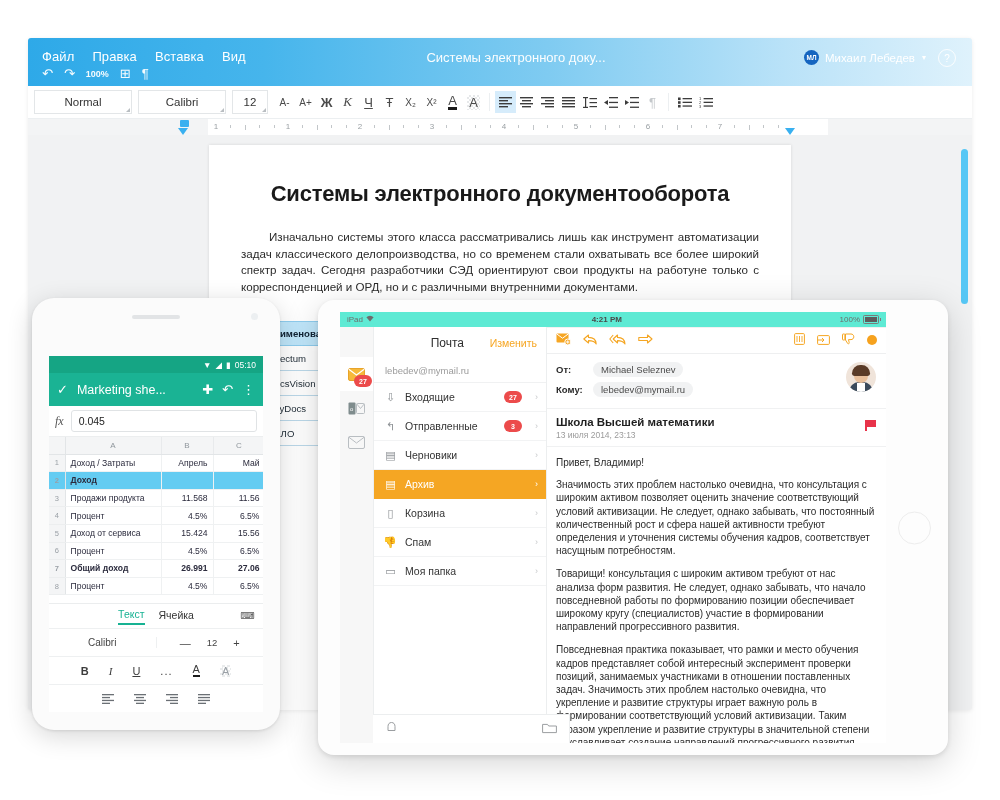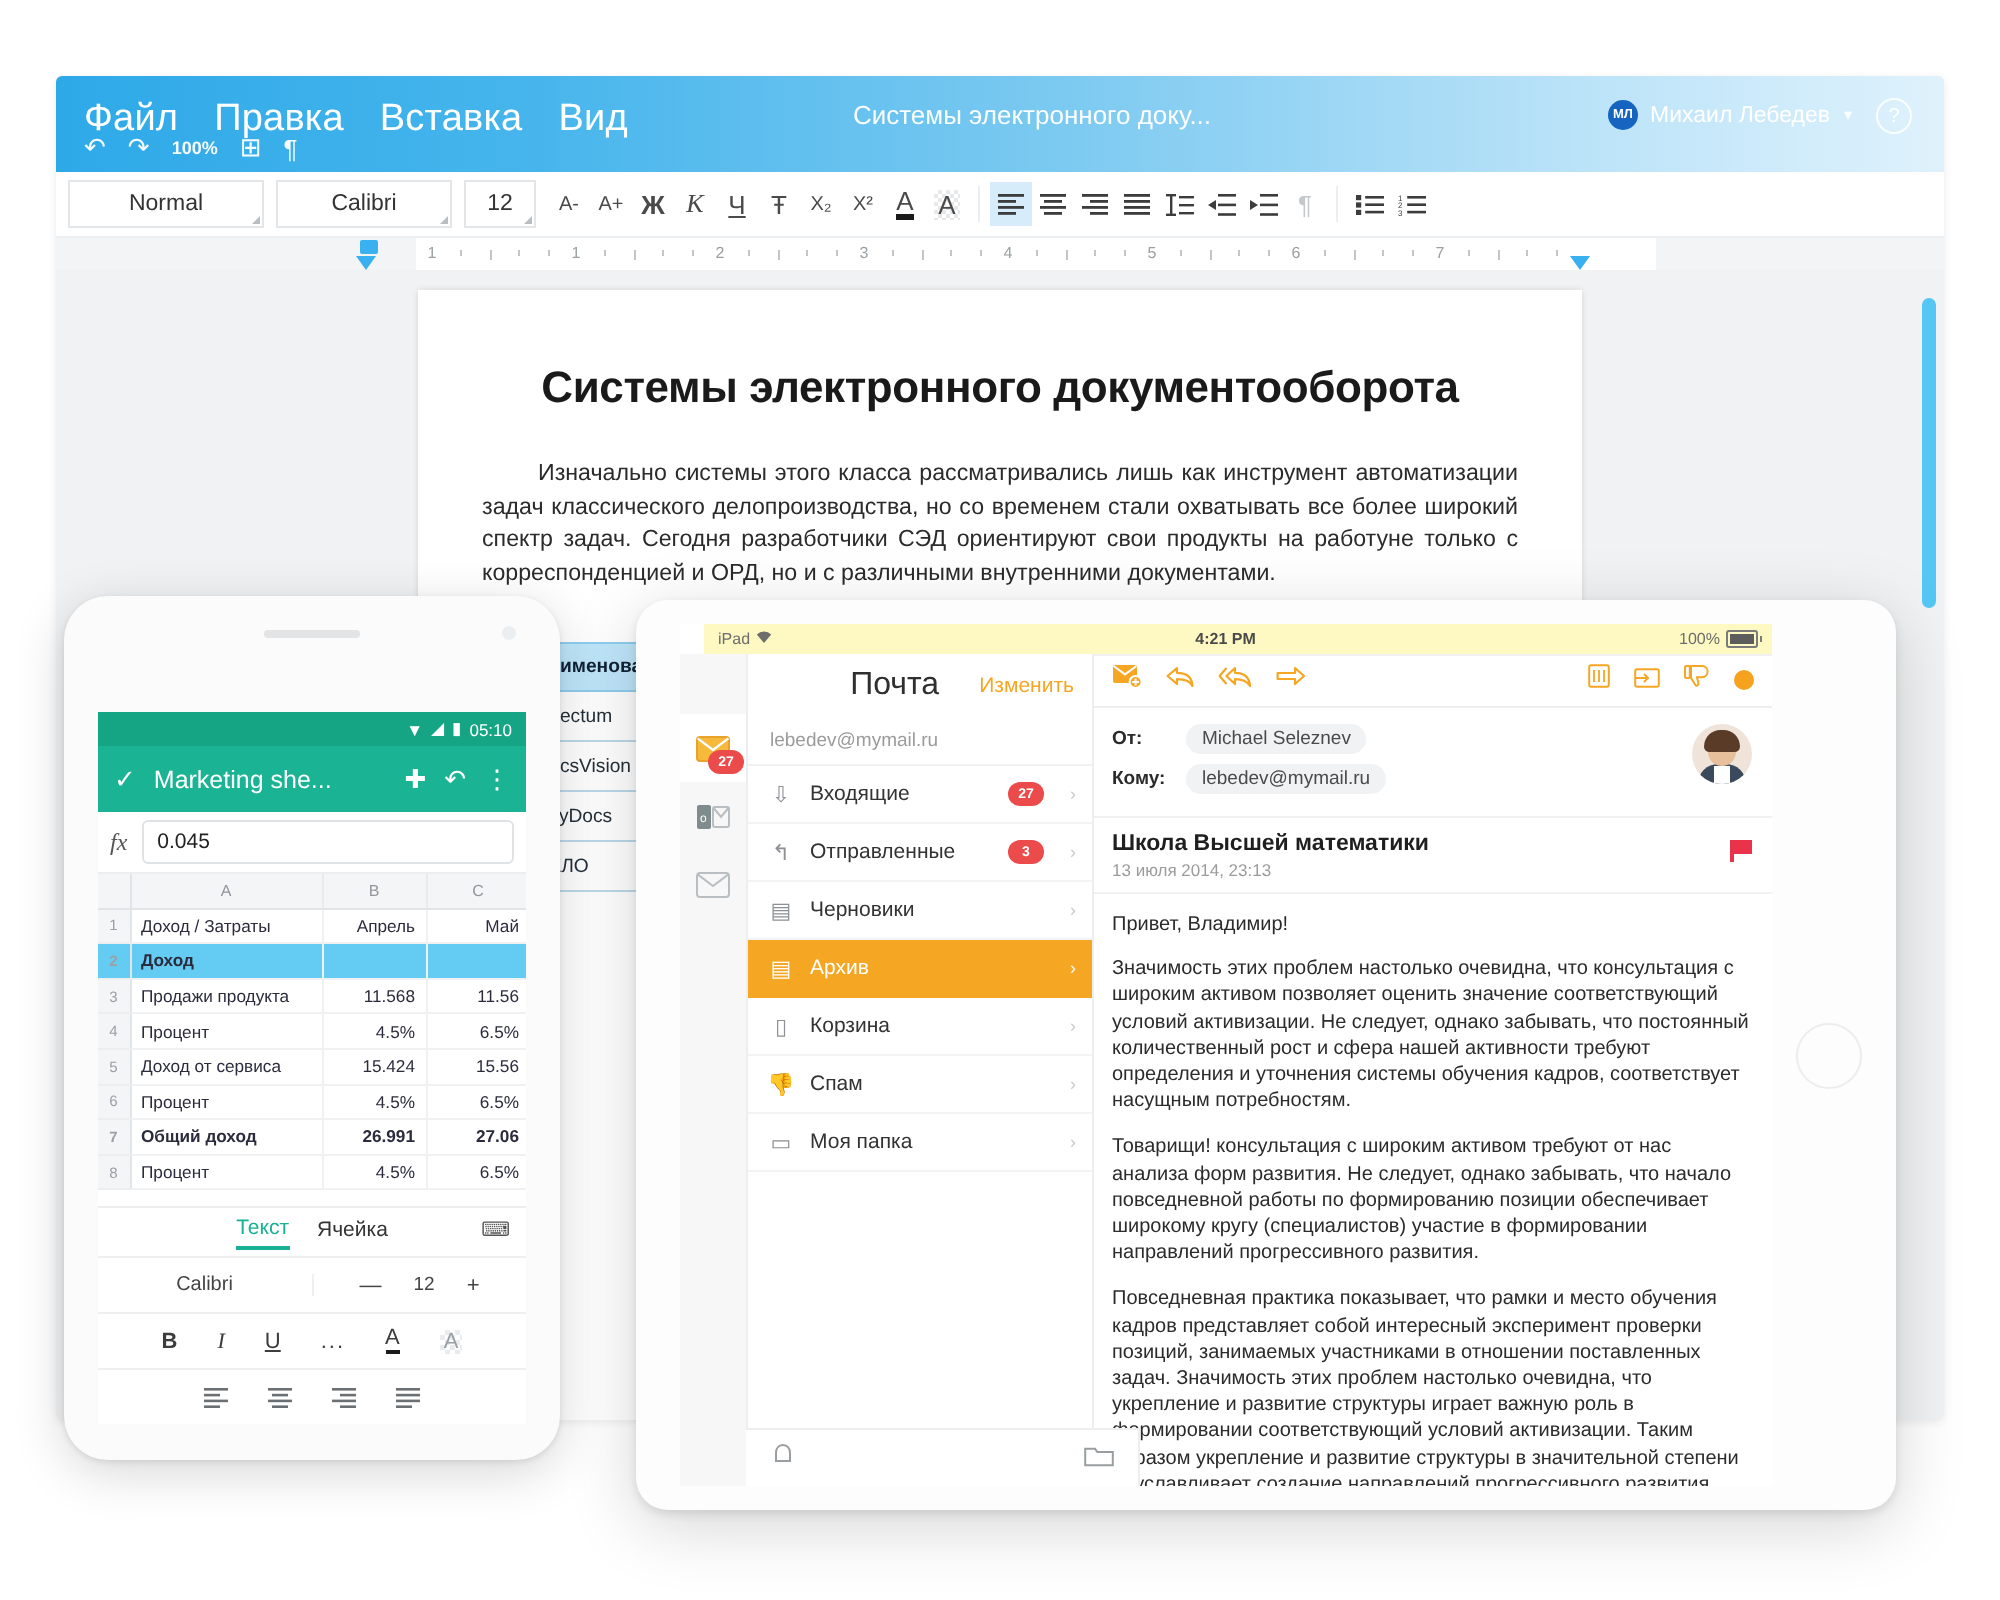--- a/index.html
+++ b/index.html
@@ -16,21 +16,21 @@
     background:#f7f7f7;border-radius:3px;overflow:hidden;
     box-shadow:0 1px 4px rgba(0,0,0,.08);
   }
   .doc-topbar{
     position:relative;height:48px;
     background:linear-gradient(90deg,#2ea9e8 0%,#46b5ec 25%,#7fcbf1 55%,#b9e2f8 80%,#dff2fc 100%);
   }
   .doc-topbar .menu{
     position:absolute;left:14px;top:11px;display:flex;gap:18px;
   }
-  .doc-topbar .menu span{font-size:19px;color:#ffffff;letter-spacing:.1px;}
+  .doc-topbar .menu span{font-size:13px;color:#ffffff;letter-spacing:.1px;}
   .doc-title{
     position:absolute;left:0;right:0;top:12px;text-align:center;
     font-size:13px;color:#ffffff;opacity:.97;margin-left:32px;
   }
   .doc-user{
     position:absolute;right:46px;top:12px;display:flex;align-items:center;gap:6px;
     font-size:11.5px;color:#ffffff;
   }
   .avatar-mini{
     width:15px;height:15px;border-radius:50%;background:#1565c0;color:#fff;
@@ -187,42 +187,42 @@
     background:#fdfdfd;border-radius:16px;
     box-shadow:0 8px 34px rgba(0,0,0,.17),0 2px 5px rgba(0,0,0,.10);
     overflow:hidden;
   }
   .ipad-screen{position:absolute;left:22px;top:12px;right:62px;bottom:12px;background:#fff;overflow:hidden;}
   .ipad-home{
     position:absolute;right:17px;top:50%;transform:translateY(-50%);
     width:31px;height:31px;border-radius:50%;border:1.5px solid #ededed;
   }
   .ios-status{
-    height:15px;background:#fef9c3;display:flex;align-items:center;padding:0 7px;
-    font-size:8px;color:#6d6d6d;border-bottom:1px solid #f1f1f1;margin-left:12px;
+    height:15px;background:#5eead4;display:flex;align-items:center;padding:0 7px;
+    font-size:8px;color:#6d6d6d;border-bottom:1px solid #f1f1f1;
   }
   .ios-status .l{display:flex;align-items:center;gap:3px;}
   .ios-status .c{flex:1;text-align:center;font-weight:bold;color:#4a4a4a;}
   .ios-status .r{display:flex;align-items:center;gap:3px;}
   .batt{width:14px;height:6.5px;border:1px solid #7a7a7a;border-radius:1.5px;position:relative;}
   .batt::before{content:"";position:absolute;left:1px;top:1px;bottom:1px;right:1px;background:#5c5c5c;}
   .batt::after{content:"";position:absolute;right:-3px;top:2px;width:1.5px;height:2.5px;background:#7a7a7a;}
 
   .mail-wrap{position:absolute;left:0;right:0;top:15px;bottom:0;display:flex;}
   .rail{width:33px;background:#f7f7f7;border-right:1px solid #eceeef;padding-top:30px;}
   .rail-item{height:34px;display:flex;align-items:center;justify-content:center;position:relative;}
   .rail-item.on{background:#fff;}
   .badge{
     position:absolute;background:#ec4b4b;color:#fff;border-radius:9px;
     font-size:7px;min-width:12px;height:12px;display:flex;align-items:center;justify-content:center;
     padding:0 3px;font-weight:bold;
   }
   .sidebar{width:172px;border-right:1px solid #eceeef;background:#fff;}
   .sb-head{height:31px;display:flex;align-items:center;justify-content:space-between;padding:0 9px;}
-  .sb-head .t{font-size:16px;color:#2f2f2f;flex:1;text-align:center;padding-left:22px;}
+  .sb-head .t{font-size:12px;color:#2f2f2f;flex:1;text-align:center;padding-left:22px;}
   .sb-head .edit{font-size:10.5px;color:#f6a623;}
   .sb-acct{height:24px;display:flex;align-items:center;padding-left:11px;font-size:9.5px;color:#9b9b9b;border-bottom:1px solid #f0f1f2;}
   .sb-item{
     height:28px;display:flex;align-items:center;padding:0 8px 0 10px;gap:8px;
     border-bottom:1px solid #f2f3f4;font-size:10.5px;color:#333;
   }
   .sb-item.on{background:#f5a623;color:#fff;border-bottom-color:#f5a623;}
   .sb-item .nm{flex:1;}
   .sb-item .chev{font-size:9px;color:#c7c9cb;}
   .sb-item.on .chev{color:#fff;}

